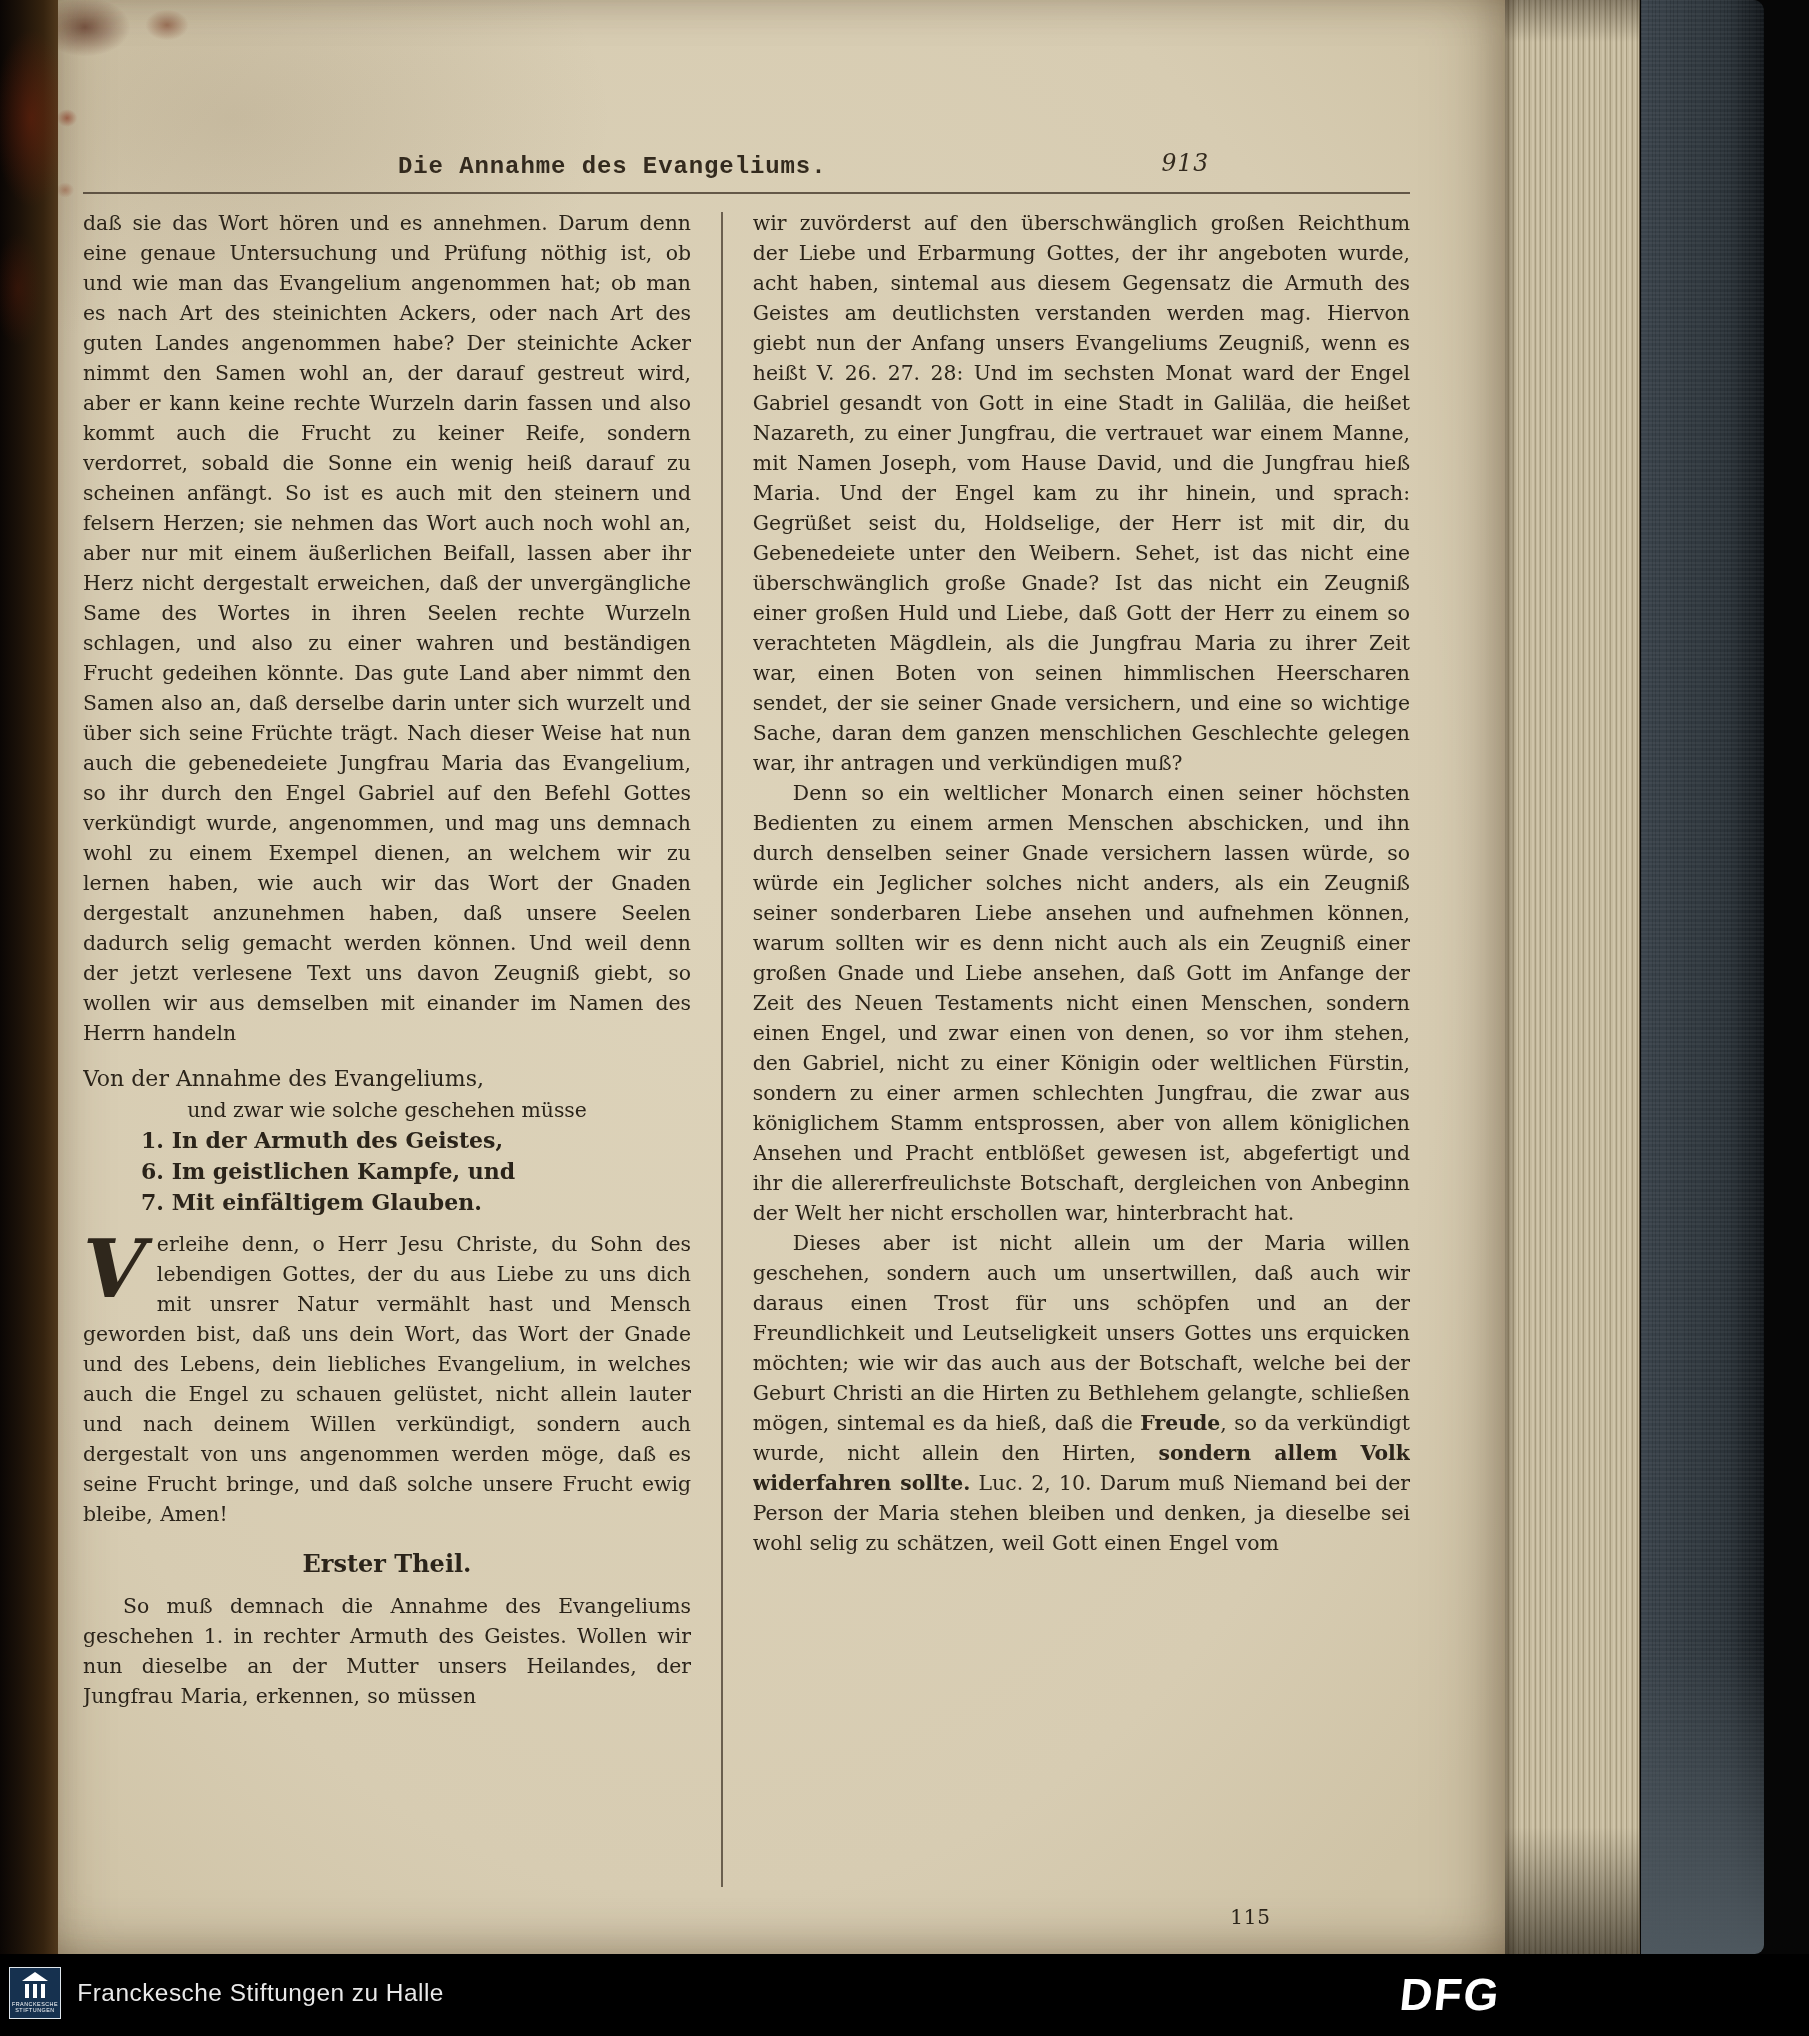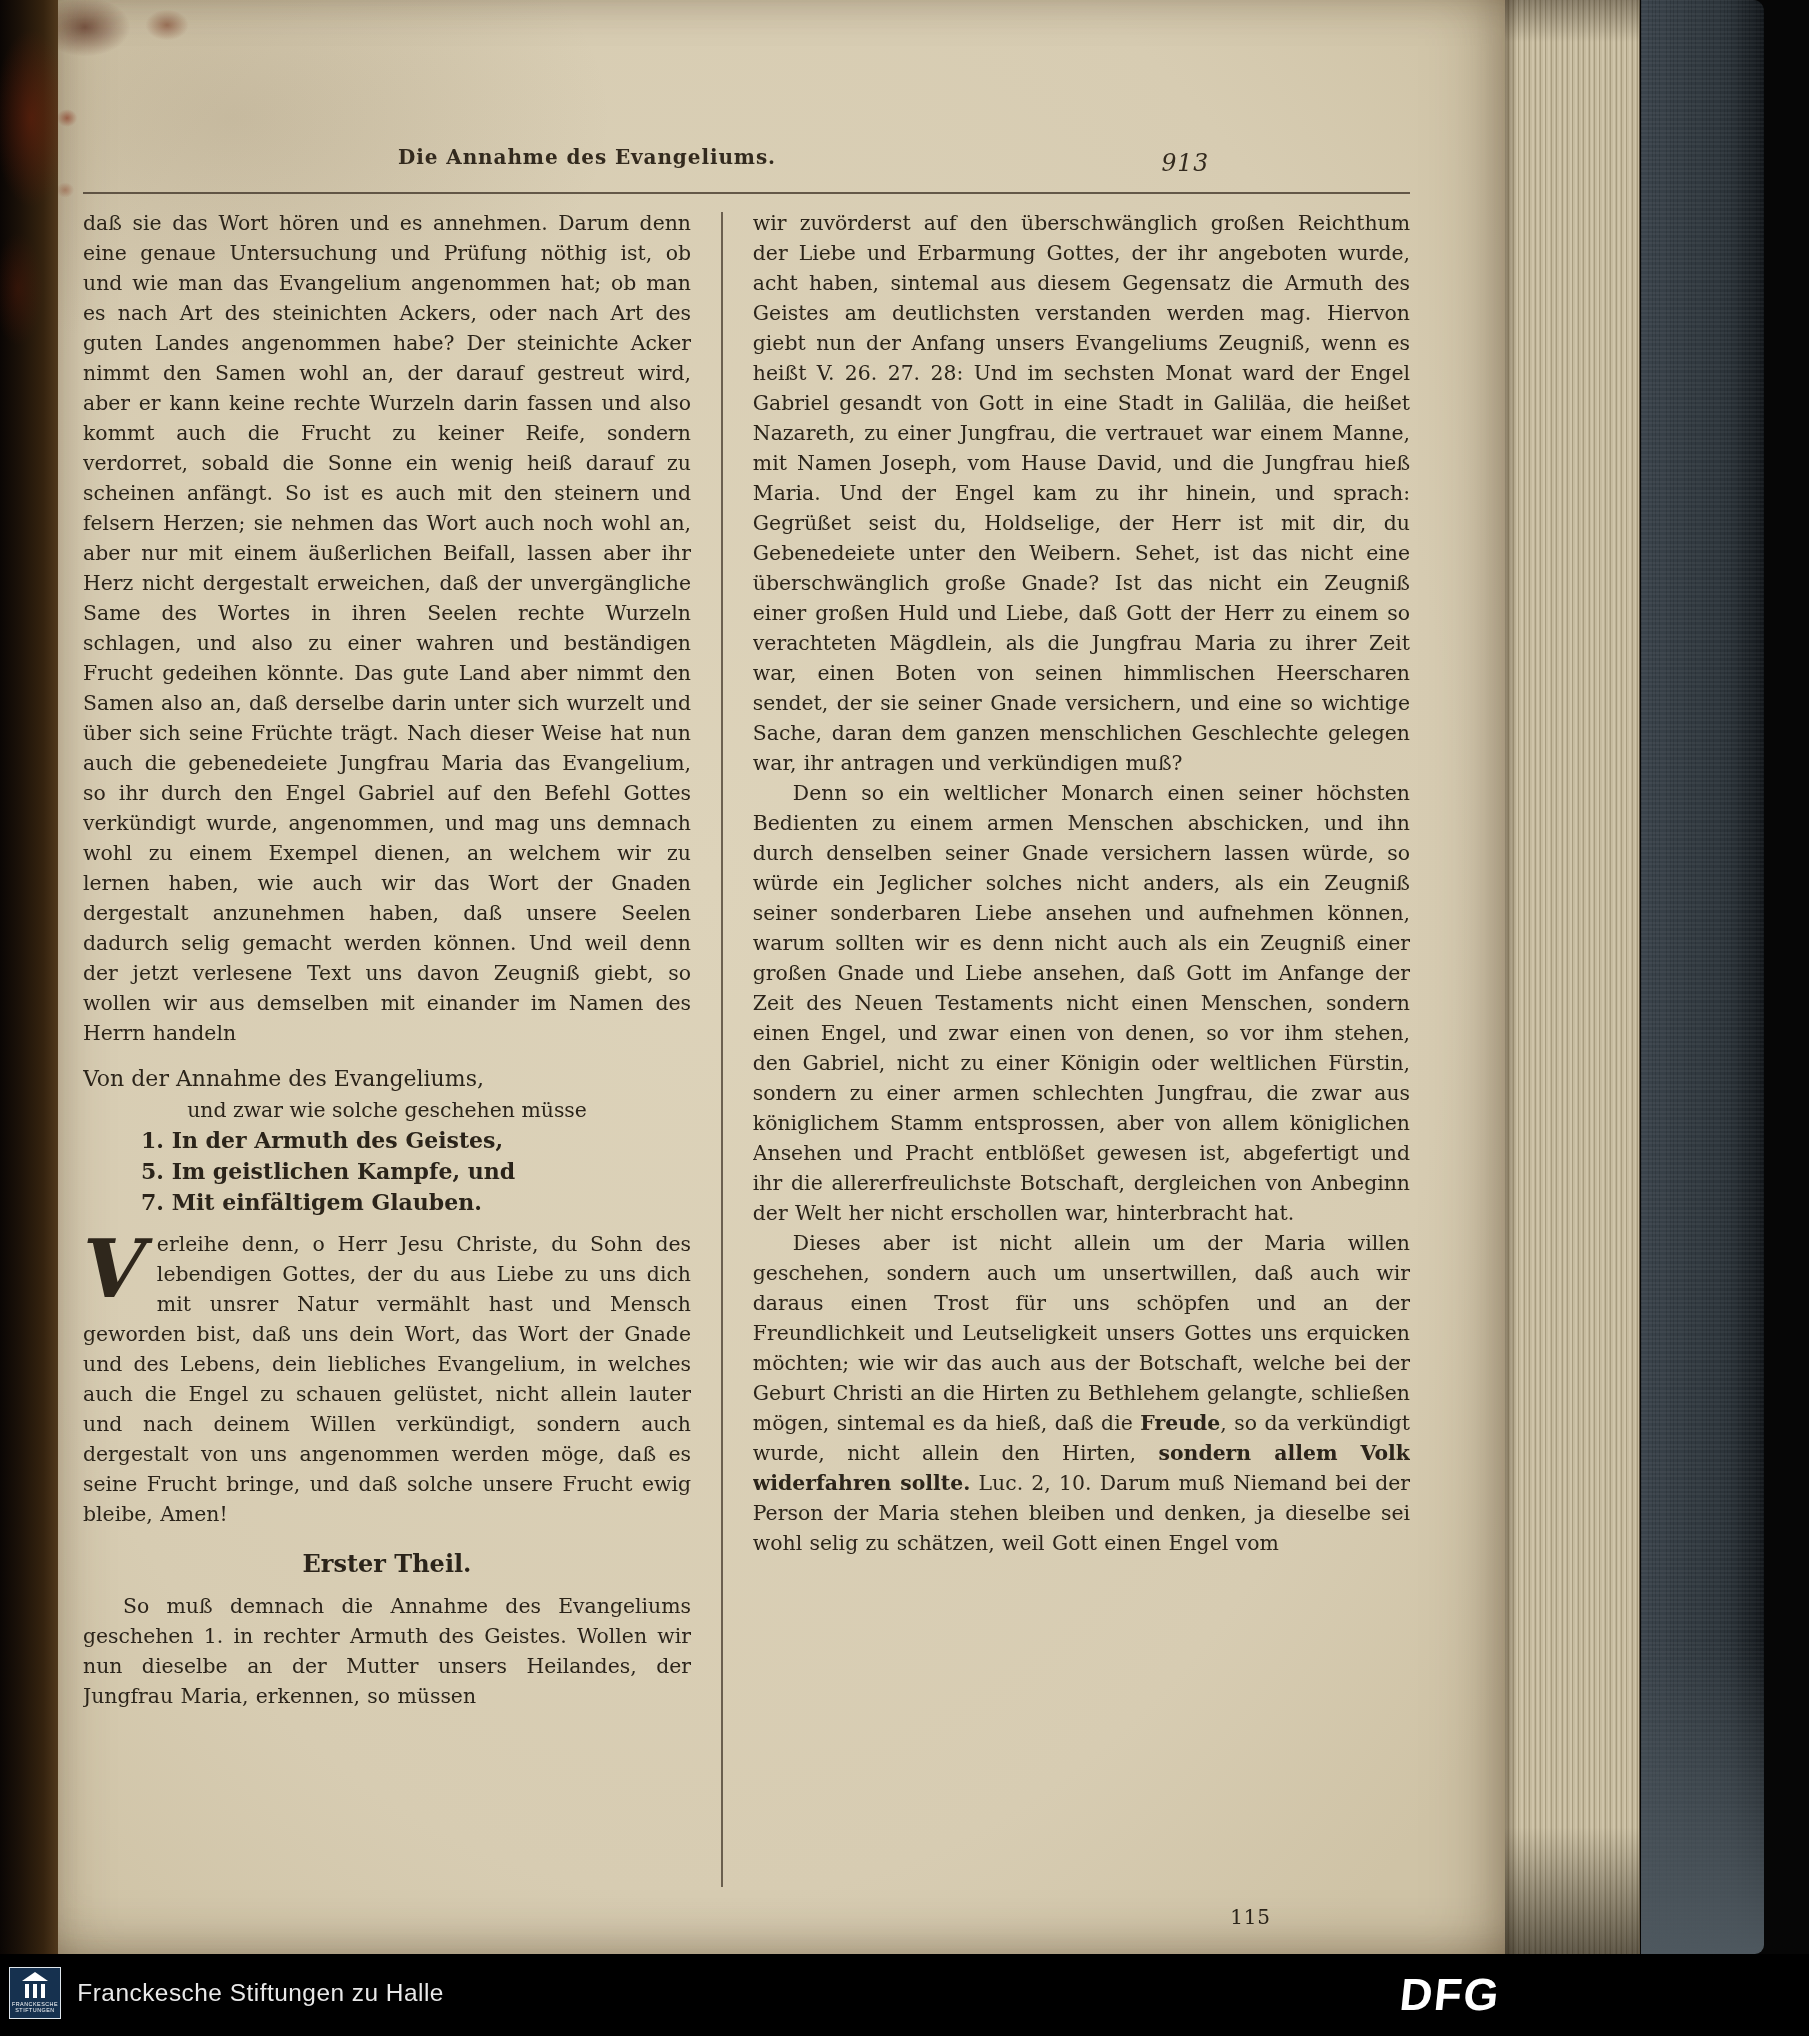--- a/index.html
+++ b/index.html
@@ -35,22 +35,22 @@
       inset -41px 0 72px -41px rgba(70,50,25,.55),
       inset 32px 0 63px -41px rgba(70,50,25,.4),
       inset 0 -36px 63px -41px rgba(70,50,25,.4),
       inset 0 27px 54px -41px rgba(70,50,25,.35);
     overflow:hidden;
     color:#2b241a;
   }
 
   .running-head{position:absolute;top:145px;left:25px;right:97px;height:36px;}
   .head-title{
-    position:absolute;left:315px;top:0;
-    font-size:20px;font-weight:bold;letter-spacing:0.9px;color:#332a1e;
+    position:absolute;left:315px;top:8px;
+    font-size:24px;font-weight:bold;letter-spacing:0.9px;color:#332a1e;font-family:Liberation Mono, monospace;
   }
   .page-number{
     position:absolute;right:199px;top:4px;
     font-size:23.5px;color:#332a1e;letter-spacing:0.9px;font-style:italic;
   }
   .head-rule{
     position:absolute;top:192px;left:25px;right:95px;height:1.8px;
     background:rgba(60,48,36,.75);
   }
 
@@ -163,21 +163,21 @@
     </div>
     <div class="head-rule"></div>
 
     <div class="columns">
 
       <div class="col col-left">
         <p class="para">daß sie das Wort hören und es annehmen. Darum denn eine genaue Untersuchung und Prüfung nöthig ist, ob und wie man das Evangelium angenommen hat; ob man es nach Art des steinichten Ackers, oder nach Art des guten Landes angenommen habe? Der steinichte Acker nimmt den Samen wohl an, der darauf gestreut wird, aber er kann keine rechte Wurzeln darin fassen und also kommt auch die Frucht zu keiner Reife, sondern verdorret, sobald die Sonne ein wenig heiß darauf zu scheinen anfängt. So ist es auch mit den steinern und felsern Herzen; sie nehmen das Wort auch noch wohl an, aber nur mit einem äußerlichen Beifall, lassen aber ihr Herz nicht dergestalt erweichen, daß der unvergängliche Same des Wortes in ihren Seelen rechte Wurzeln schlagen, und also zu einer wahren und beständigen Frucht gedeihen könnte. Das gute Land aber nimmt den Samen also an, daß derselbe darin unter sich wurzelt und über sich seine Früchte trägt. Nach dieser Weise hat nun auch die gebenedeiete Jungfrau Maria das Evangelium, so ihr durch den Engel Gabriel auf den Befehl Gottes verkündigt wurde, angenommen, und mag uns demnach wohl zu einem Exempel dienen, an welchem wir zu lernen haben, wie auch wir das Wort der Gnaden dergestalt anzunehmen haben, daß unsere Seelen dadurch selig gemacht werden können. Und weil denn der jetzt verlesene Text uns davon Zeugniß giebt, so wollen wir aus demselben mit einander im Namen des Herrn handeln</p>
         <p class="h-center">Von der Annahme des Evangeliums,</p>
         <p class="subline">und zwar wie solche geschehen müsse</p>
         <p class="list-item">1. In der Armuth des Geistes,</p>
-        <p class="list-item">5. Im geistlichen Kampfe, und</p>
+        <p class="list-item">6. Im geistlichen Kampfe, und</p>
         <p class="list-item">7. Mit einfältigem Glauben.</p>
         <p class="para prayer"><span class="dropcap">V</span><span>erleihe denn, o Herr Jesu Christe, du Sohn des lebendigen Gottes, der du aus Liebe zu uns dich mit unsrer Natur vermählt hast und Mensch geworden bist, daß uns dein Wort, das Wort der Gnade und des Lebens, dein liebliches Evangelium, in welches auch die Engel zu schauen gelüstet, nicht allein lauter und nach deinem Willen verkündigt, sondern auch dergestalt von uns angenommen werden möge, daß es seine Frucht bringe, und daß solche unsere Frucht ewig bleibe, Amen!</span></p>
         <p class="section-title">Erster Theil.</p>
         <p class="para indent">So muß demnach die Annahme des Evangeliums geschehen 1. in rechter Armuth des Geistes. Wollen wir nun dieselbe an der Mutter unsers Heilandes, der Jungfrau Maria, erkennen, so müssen</p>
       </div>
 
       <div class="divider"></div>
 
       <div class="col col-right">
         <p class="para">wir zuvörderst auf den überschwänglich großen Reichthum der Liebe und Erbarmung Gottes, der ihr angeboten wurde, acht haben, sintemal aus diesem Gegensatz die Armuth des Geistes am deutlichsten verstanden werden mag. Hiervon giebt nun der Anfang unsers Evangeliums Zeugniß, wenn es heißt V. 26. 27. 28: Und im sechsten Monat ward der Engel Gabriel gesandt von Gott in eine Stadt in Galiläa, die heißet Nazareth, zu einer Jungfrau, die vertrauet war einem Manne, mit Namen Joseph, vom Hause David, und die Jungfrau hieß Maria. Und der Engel kam zu ihr hinein, und sprach: Gegrüßet seist du, Holdselige, der Herr ist mit dir, du Gebenedeiete unter den Weibern. Sehet, ist das nicht eine überschwänglich große Gnade? Ist das nicht ein Zeugniß einer großen Huld und Liebe, daß Gott der Herr zu einem so verachteten Mägdlein, als die Jungfrau Maria zu ihrer Zeit war, einen Boten von seinen himmlischen Heerscharen sendet, der sie seiner Gnade versichern, und eine so wichtige Sache, daran dem ganzen menschlichen Geschlechte gelegen war, ihr antragen und verkündigen muß?</p>

